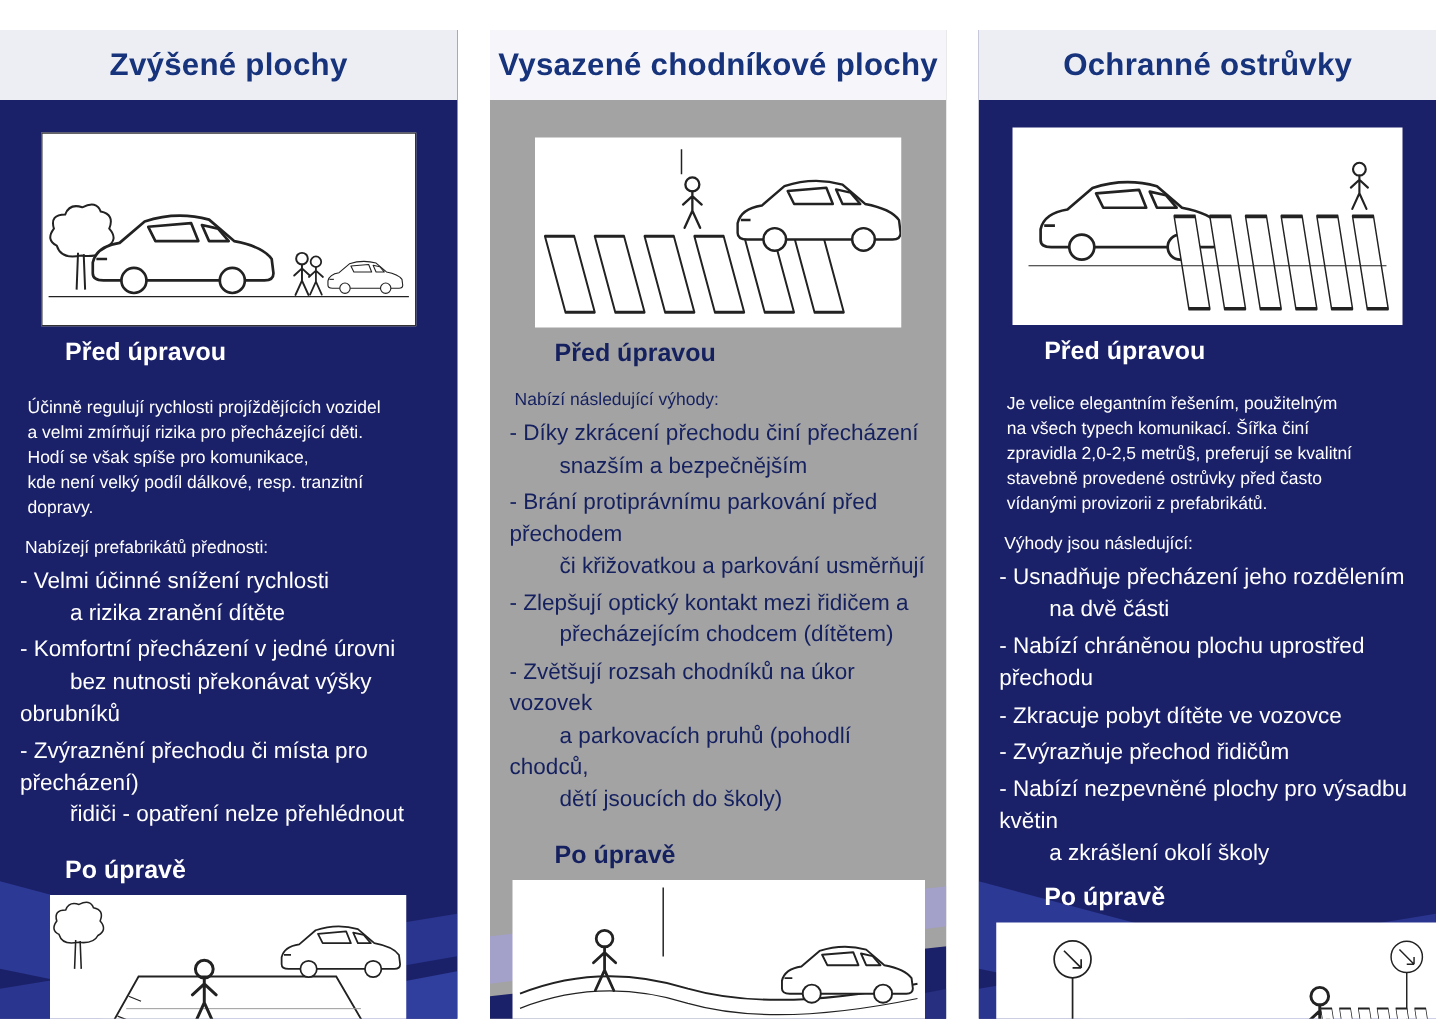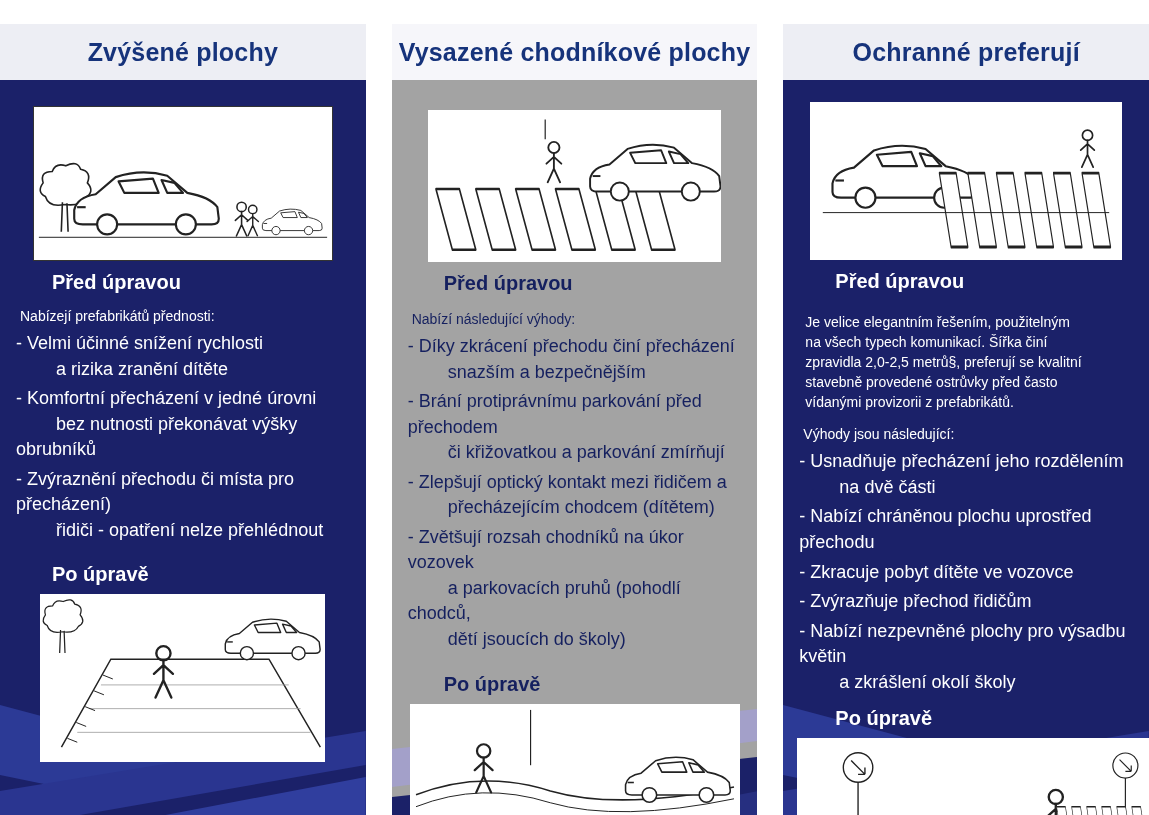--- a/index.html
+++ b/index.html
@@ -111,20 +111,25 @@
         <svg viewBox="0 0 300 155">
           <use href="#tree-sketch" xlink:href="#tree-sketch" transform="translate(6,55) scale(1.15)"></use>
           <line x1="4" y1="132" x2="296" y2="132" stroke="#222" stroke-width="1"></line>
           <use href="#car-sketch" xlink:href="#car-sketch" transform="translate(34,58) scale(1.45)"></use>
           <use href="#kid-sketch" xlink:href="#kid-sketch" transform="translate(202,96) scale(1.05)"></use>
           <use href="#kid-sketch" xlink:href="#kid-sketch" transform="translate(214,99) scale(0.95)"></use>
           <use href="#car-sketch" xlink:href="#car-sketch" transform="translate(228,100) scale(0.6)"></use>
         </svg>
       </figure>
       <div class="caption">Před úpravou</div>
+      <p class="intro">Účinně regulují rychlosti projíždějících vozidel
+a velmi zmírňují rizika pro přecházející děti.
+Hodí se však spíše pro komunikace,
+kde není velký podíl dálkové, resp. tranzitní
+dopravy.</p>
       <div class="benefits-heading">Nabízejí prefabrikátů přednosti:</div>
       <div class="bullet">- Velmi účinné snížení rychlosti
         a rizika zranění dítěte</div>
       <div class="bullet">- Komfortní přecházení v jedné úrovni
         bez nutnosti překonávat výšky obrubníků</div>
       <div class="bullet">- Zvýraznění přechodu či místa pro přecházení)
         řidiči - opatření nelze přehlédnout</div>
       <div class="caption after-caption">Po úpravě</div>
       <figure class="fig after">
         <svg viewBox="0 0 285 170">
@@ -155,21 +160,21 @@
           <use href="#car-sketch" xlink:href="#car-sketch" transform="translate(158,26) scale(1.3)"></use>
           <use href="#kid-sketch" xlink:href="#kid-sketch" transform="translate(118,30) scale(1.25)"></use>
           <line x1="118" y1="8" x2="118" y2="28" stroke="#222" stroke-width="1.2"></line>
         </svg>
       </figure>
       <div class="caption">Před úpravou</div>
       <div class="benefits-heading">Nabízí následující výhody:</div>
       <div class="bullet">- Díky zkrácení přechodu činí přecházení
         snazším a bezpečnějším</div>
       <div class="bullet">- Brání protiprávnímu parkování před přechodem
-        či křižovatkou a parkování zmírňují</div>
+        či křižovatkou a parkování usměrňují</div>
       <div class="bullet">- Zlepšují optický kontakt mezi řidičem a
         přecházejícím chodcem (dítětem)</div>
       <div class="bullet">- Zvětšují rozsah chodníků na úkor vozovek
         a parkovacích pruhů (pohodlí chodců,
         dětí jsoucích do školy)</div>
       <div class="caption after-caption">Po úpravě</div>
       <figure class="fig after">
         <svg viewBox="0 0 330 160">
           <line x1="120" y1="6" x2="120" y2="62" stroke="#222" stroke-width="1.2"></line>
           <path d="M4 92 Q70 66 140 88 Q210 108 326 84" fill="none" stroke="#222" stroke-width="1.6"></path>
@@ -182,21 +187,21 @@
     </div>
   </section>
 
   <section class="col dark c2">
     <svg class="deco" viewBox="0 0 375 160" preserveAspectRatio="none">
       <polygon points="0,26 200,78 80,112 0,96" fill="#2c3a96"></polygon>
       <polygon points="0,112 375,52 375,86 0,150" fill="#2a3590"></polygon>
       <polygon points="40,160 375,98 375,160" fill="#303e9e"></polygon>
     </svg>
     <header class="col-header">
-      <span>Ochranné preferují</span>
+      <span>Ochranné ostrůvky</span>
     </header>
     <div class="col-body">
       <figure class="fig before">
         <svg viewBox="0 0 310 160">
           <use href="#car-sketch" xlink:href="#car-sketch" transform="translate(14,36) scale(1.45)"></use>
           <use href="#zebra-sketch" xlink:href="#zebra-sketch" transform="translate(128,72) scale(0.85,2.2)"></use>
           <use href="#kid-sketch" xlink:href="#kid-sketch" transform="translate(270,28) scale(1.15)"></use>
           <line x1="10" y1="112" x2="300" y2="112" stroke="#222" stroke-width="1"></line>
         </svg>
       </figure>

